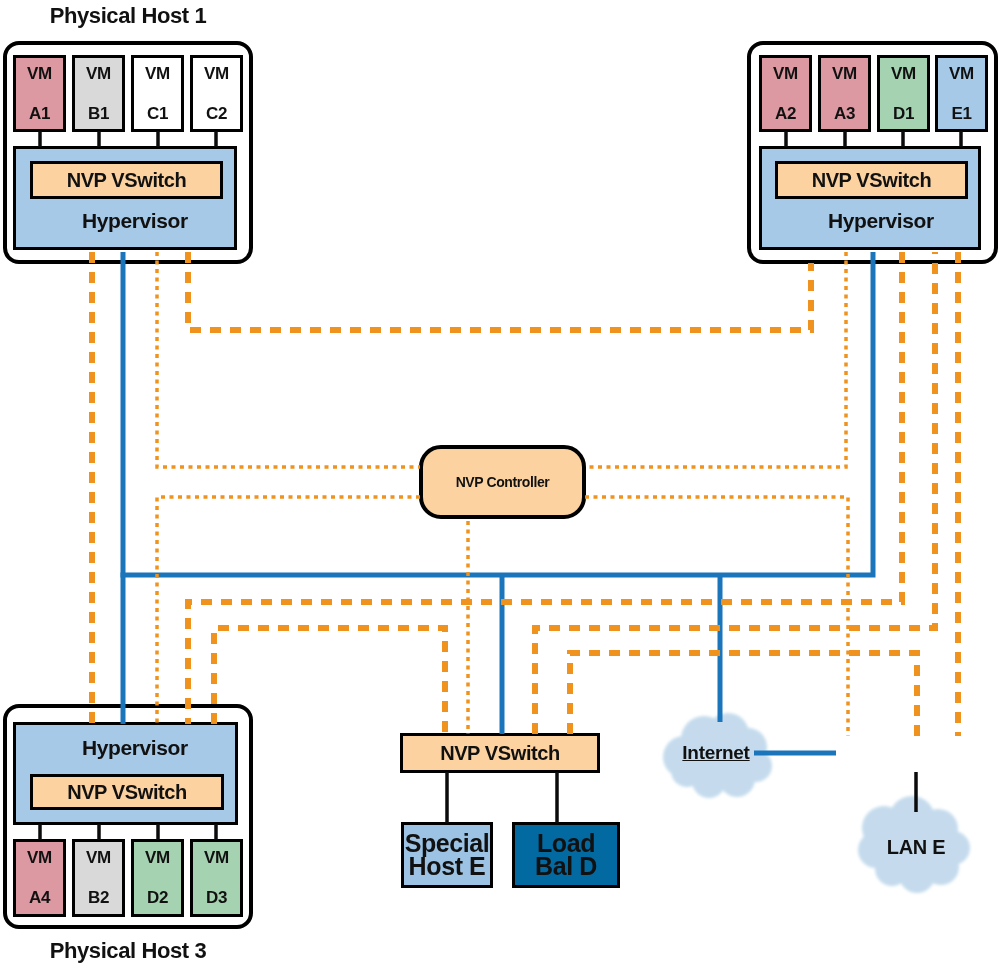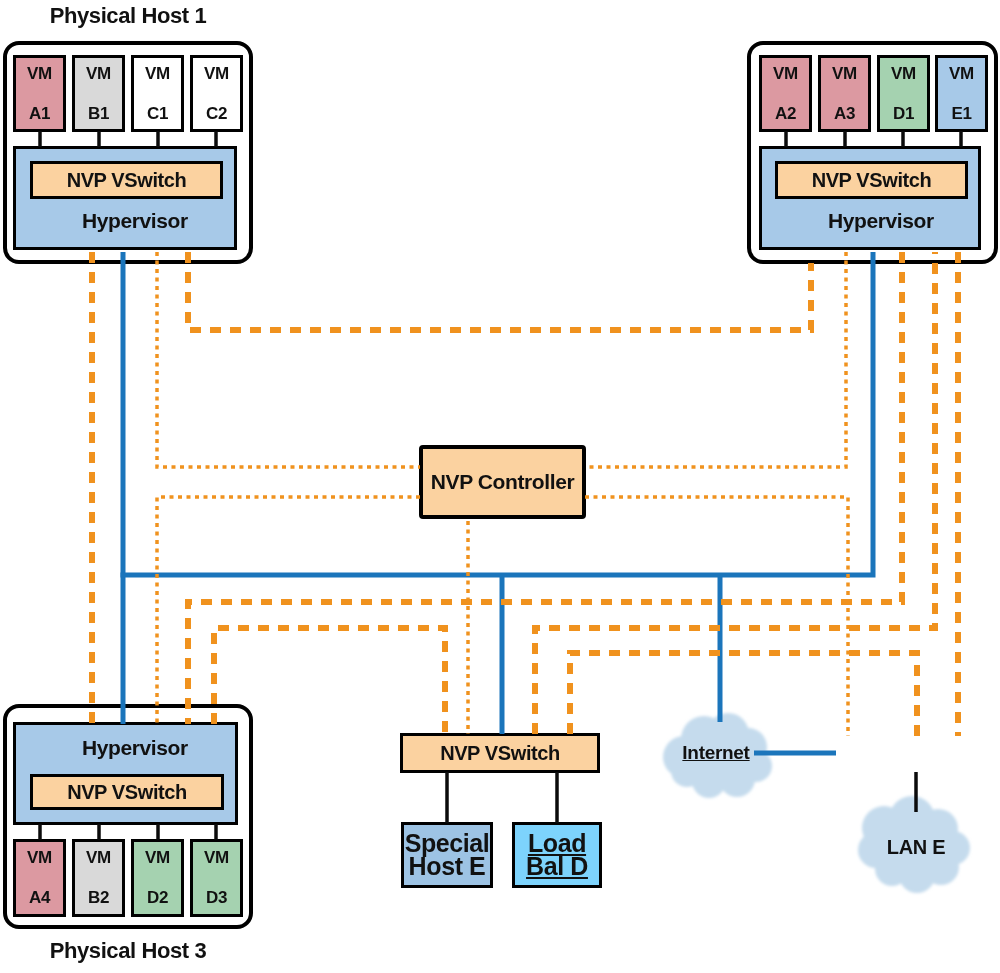--- a/index.html
+++ b/index.html
@@ -9,22 +9,22 @@
   .host-box{background:#fff;border:4px solid #000;border-radius:16px;}
   .host-title{text-align:center;font-size:22px;letter-spacing:-0.4px;}
   .vm{border:3px solid #000;display:flex;flex-direction:column;align-items:center;justify-content:center;
       font-size:17px;line-height:20px;text-align:center;letter-spacing:-0.3px;gap:20px;}
   .c-pink{background:#dc99a1}.c-gray{background:#d9d9d9}.c-white{background:#ffffff}
   .c-green{background:#a5d2b0}.c-blue{background:#a7c9e8}
   .hyp{background:#a7c9e8;border:3px solid #000;}
   .vsw{background:#fbd2a0;border:3px solid #000;display:flex;align-items:center;justify-content:center;
        font-size:20px;letter-spacing:-0.4px;}
   .hyp-label{position:absolute;left:18px;width:100%;text-align:left;font-size:21px;letter-spacing:-0.4px;margin-left:48px;}
-  .controller{background:#fbd2a0;border:4px solid #000;border-radius:4px;display:flex;align-items:center;
-       justify-content:center;font-size:21px;letter-spacing:-0.4px;}
+  .controller{background:#fbd2a0;border:4px solid #000;border-radius:22px;display:flex;align-items:center;
+       justify-content:center;font-size:14px;letter-spacing:-0.4px;}
   .bar{background:#fbd2a0;border:3px solid #000;display:flex;align-items:center;justify-content:center;
        font-size:20px;letter-spacing:-0.4px;}
   .bar-thick{border-width:4px;}
   .small-box{border:3px solid #000;display:flex;flex-direction:column;align-items:center;justify-content:center;
        font-size:25px;line-height:23px;text-align:center;letter-spacing:-0.4px;}
   .cloud-label{text-align:center;font-size:19px;letter-spacing:-0.3px;z-index:11;}
   #wires{position:absolute;left:0;top:0;z-index:10;pointer-events:none;}
 </style>
 </head>
 <body>
@@ -99,21 +99,21 @@
     </div>
   <div class="abs host-title" style="left:3px;top:938px;width:250px;">Physical Host 3</div>
 
   <div class="abs controller" style="left:419px;top:445px;width:167px;height:74px;">NVP Controller</div>
 
   <div class="abs bar" style="left:400px;top:733px;width:200px;height:40px;">NVP VSwitch</div>
   <div class="abs small-box c-blue" style="left:401px;top:822px;width:92px;height:66px;background:#9dc3e4;">
     <span>Special</span>
     <span>Host E</span>
   </div>
-  <div class="abs small-box" style="left:512px;top:822px;width:90px;height:66px;background:#7dd3fc;text-decoration:underline;">
+  <div class="abs small-box" style="left:512px;top:822px;width:108px;height:66px;background:#0369a1;">
     <span>Load</span>
     <span>Bal D</span>
   </div>
 
   <div class="abs cloud-label" style="left:662px;top:742px;width:108px;text-decoration:underline;">Internet</div>
   <div class="abs cloud-label" style="left:860px;top:836px;width:112px;font-size:20px;">LAN E</div>
 
   <svg id="wires" width="1000" height="973" viewBox="0 0 1000 973">
     <defs>
       <filter id="soft" x="-20%" y="-20%" width="140%" height="140%">

